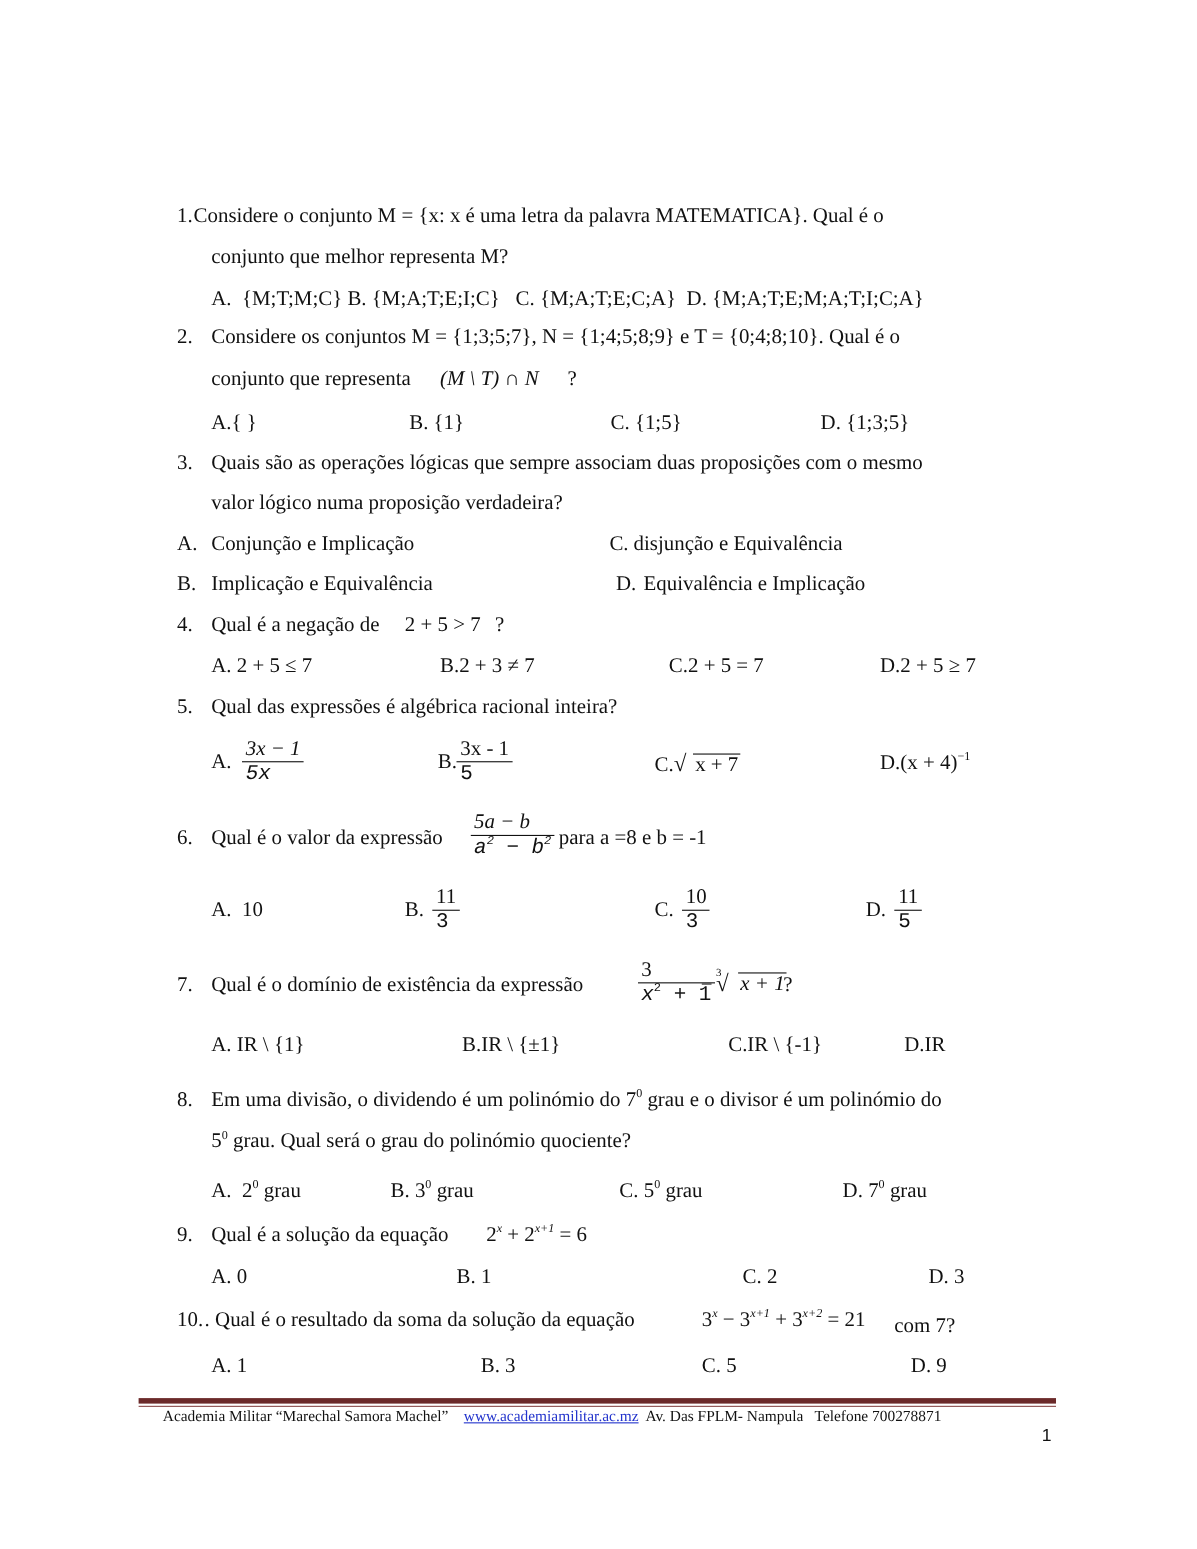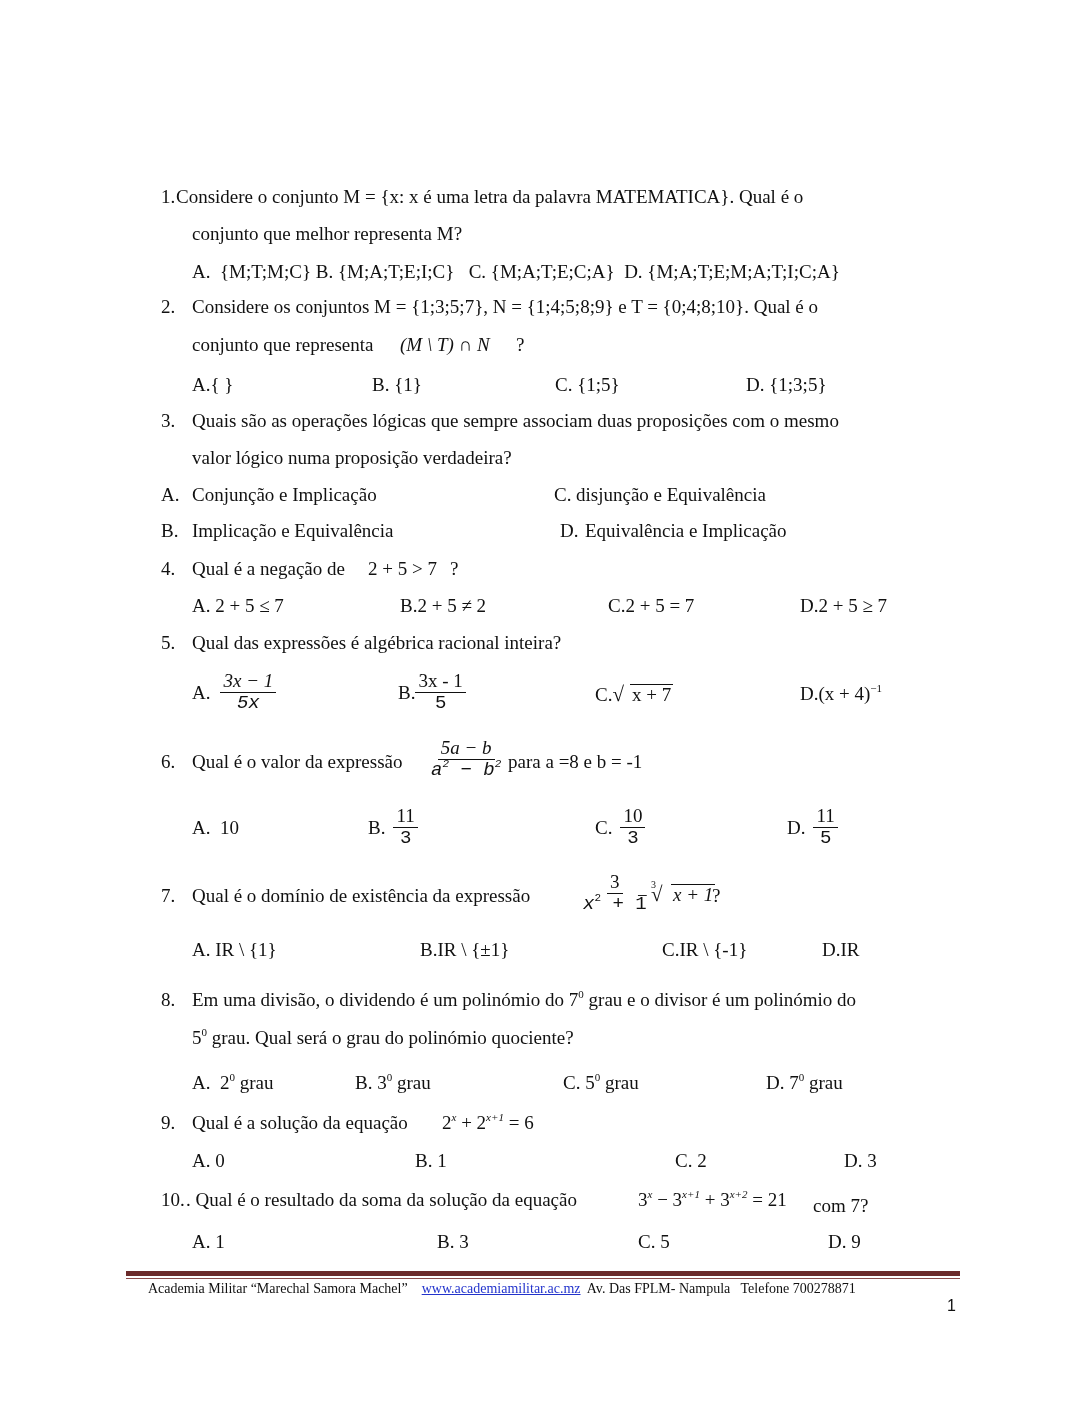--- a/index.html
+++ b/index.html
@@ -1,20 +1,20 @@
 <!DOCTYPE html>
 <html><head>
 <meta charset="utf-8">
 <style>
   html, body { margin:0; padding:0; background:#ffffff; }
   body { width:1088px; height:1408px; position:relative; overflow:hidden;
          font-family:"Liberation Serif", "DejaVu Serif", serif; color:#111; font-size:19px; }
   .abs { position:absolute; white-space:nowrap; line-height:1; }
   .it { font-style:italic; }
-  .frac { display:inline-flex; flex-direction:column; align-items:center; vertical-align:middle; line-height:1.15; }
+  .frac { display:inline-flex; flex-direction:column; vertical-align:middle; line-height:1.15; }
   .frac .n { padding:0 3px; border-bottom:1px solid #111; }
   .frac .d { padding:0 3px;font-family:Liberation Mono, monospace; }
   sup { font-size:11px; vertical-align:8px; line-height:0; }
   .sqrt { display:inline-block; border-top:1px solid #111; padding:0 2px; margin-left:6px; line-height:1.1; }
   .rad { font-size:21px; }
   .footer-bar { position:absolute; left:126px; width:834px; top:1271px; height:5px; background:#6b2a2a; }
   .footer-bar2 { position:absolute; left:126px; width:834px; top:1278px; height:1px; background:#8a4a4a; }
   .footer { position:absolute; top:1281px; left:148px; font-size:14px; white-space:nowrap; }
   .footer a { color:#2233cc; text-decoration:underline; }
   .pagenum { position:absolute; top:1297px; left:947px; font-family:"Liberation Sans", sans-serif; font-size:16px; }
@@ -54,21 +54,21 @@
   <span class="abs" style="left:560px;top:521px">D.</span>
   <span class="abs" style="left:585px;top:521px">Equivalência e Implicação</span>
 </div>
 
 <div>
   <span class="abs" style="left:161px;top:559px">4.</span>
   <span class="abs" style="left:192px;top:559px">Qual é a negação de</span>
   <span class="abs" style="left:368px;top:559px">2 + 5 &gt; 7</span>
   <span class="abs" style="left:450px;top:559px">?</span>
   <span class="abs" style="left:192px;top:596px">A.  2 + 5 ≤ 7</span>
-  <span class="abs" style="left:400px;top:596px">B.2 + 5 ≠ 2</span>
+  <span class="abs" style="left:400px;top:596px">B.2 + 3 ≠ 7</span>
   <span class="abs" style="left:608px;top:596px">C.2 + 5 = 7</span>
   <span class="abs" style="left:800px;top:596px">D.2 + 5 ≥ 7</span>
 </div>
 
 <div>
   <span class="abs" style="left:161px;top:633px">5.</span>
   <span class="abs" style="left:192px;top:633px">Qual das expressões é algébrica racional inteira?</span>
 
   <div class="abs" style="left:192px;top:670px;display:flex;align-items:center">
     <span>A.</span>

